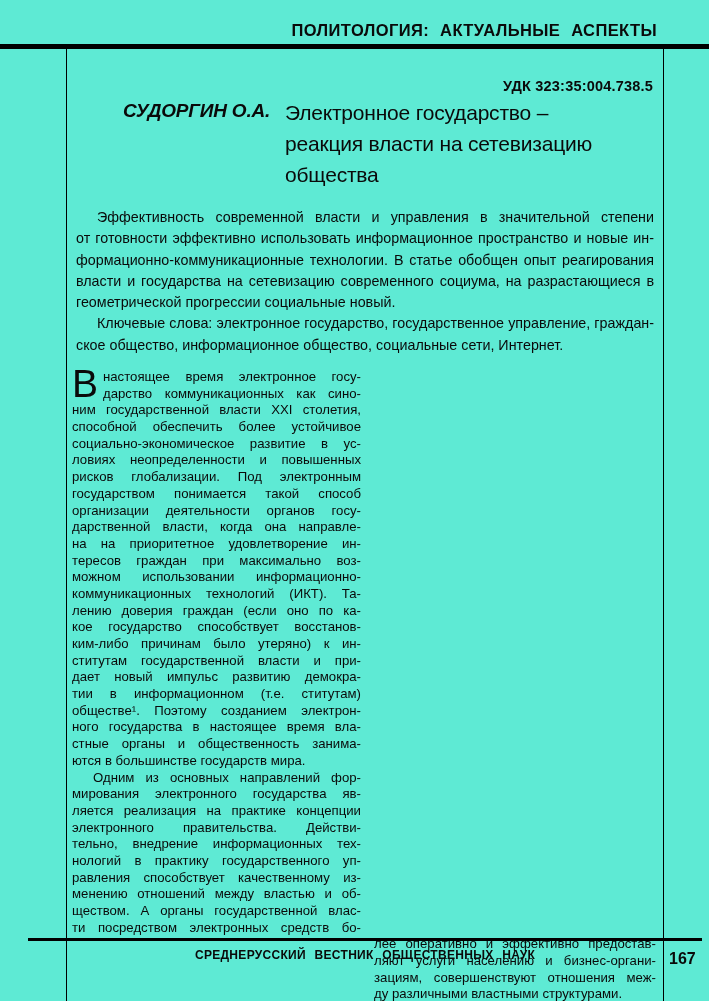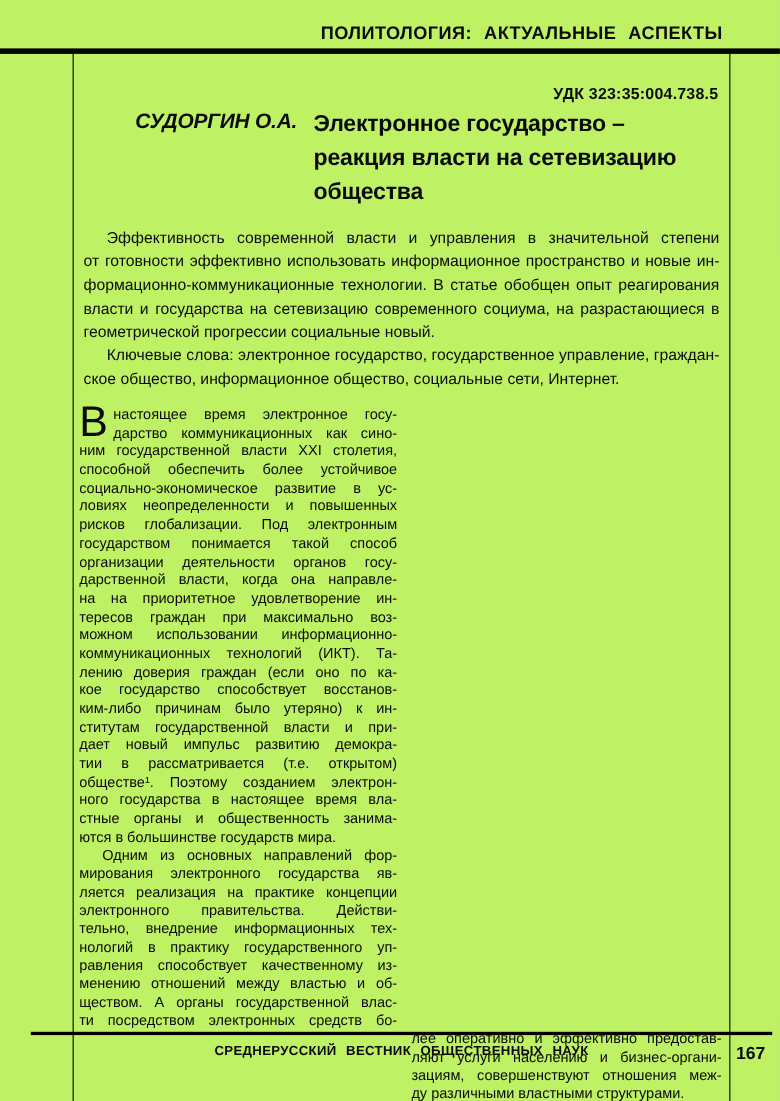--- a/index.html
+++ b/index.html
@@ -1,17 +1,17 @@
 <!DOCTYPE html>
 <html><head>
 <meta charset="utf-8">
 <style>
   html,body { margin:0; padding:0; background:#e8e8e8; }
   .page {
-    position:relative; width:709px; height:1001px; background:#bef264;
+    position:relative; width:709px; height:1001px; background:#5eead4;
     font-family:"Liberation Sans", sans-serif; color:#0a0a0a; overflow:hidden;
     margin:0 auto;
   }
   .running-head {
     position:absolute; top:21px; right:52px;
     font-size:16.5px; font-weight:700; letter-spacing:0.4px; word-spacing:6px;
     white-space:nowrap;
   }
   .toprule { position:absolute; top:44px; left:0; width:709px; height:5px; background:#000; }
   .frame { position:absolute; top:49px; bottom:0; width:1px; background:#000; }
@@ -20,21 +20,21 @@
   .udc {
     position:absolute; top:78px; right:56px;
     font-size:14.5px; font-weight:700; letter-spacing:0.2px; white-space:nowrap;
   }
   .author {
     position:absolute; top:100px; left:123px;
     font-size:19px; font-weight:700; font-style:italic; letter-spacing:-0.2px; white-space:nowrap;
   }
   .title {
     position:absolute; top:97px; left:285px; width:370px;
-    font-size:21px; font-weight:700; line-height:31px; letter-spacing:-0.2px;
+    font-size:21px; font-weight:400; line-height:31px; letter-spacing:-0.2px;
   }
   .abstract {
     position:absolute; top:207px; left:76px; width:578px;
     font-size:14.3px; line-height:21.3px;
   }
   .abstract .ln { height:21.3px; }
   .columns { position:absolute; top:369px; left:72px; width:584px; }
   .col { position:absolute; top:0; font-size:13.2px; line-height:16.7px; }
   .col.left  { left:0;    width:289px; }
   .col.right { left:302px; width:282px; }
@@ -100,21 +100,21 @@
         <div class="ln">дарственной власти, когда она направле-</div>
         <div class="ln">на на приоритетное удовлетворение ин-</div>
         <div class="ln">тересов граждан при максимально воз-</div>
         <div class="ln">можном использовании информационно-</div>
         <div class="ln">коммуникационных технологий (ИКТ). Та-</div>
         <div class="ln">лению доверия граждан (если оно по ка-</div>
         <div class="ln">кое государство способствует восстанов-</div>
         <div class="ln">ким-либо причинам было утеряно) к ин-</div>
         <div class="ln">ститутам государственной власти и при-</div>
         <div class="ln">дает новый импульс развитию демокра-</div>
-        <div class="ln">тии в рассматривается (т.е. открытом)</div>
+        <div class="ln">тии в информационном (т.е. ститутам)</div>
         <div class="ln">обществе¹. Поэтому созданием электрон-</div>
         <div class="ln">ного государства в настоящее время вла-</div>
         <div class="ln">стные органы и общественность занима-</div>
         <div class="ln f-e">ются в большинстве государств мира.</div>
         <div class="ln f-i">Одним из основных направлений фор-</div>
         <div class="ln">мирования электронного государства яв-</div>
         <div class="ln">ляется реализация на практике концепции</div>
         <div class="ln">электронного правительства. Действи-</div>
         <div class="ln">тельно, внедрение информационных тех-</div>
         <div class="ln">нологий в практику государственного уп-</div>

